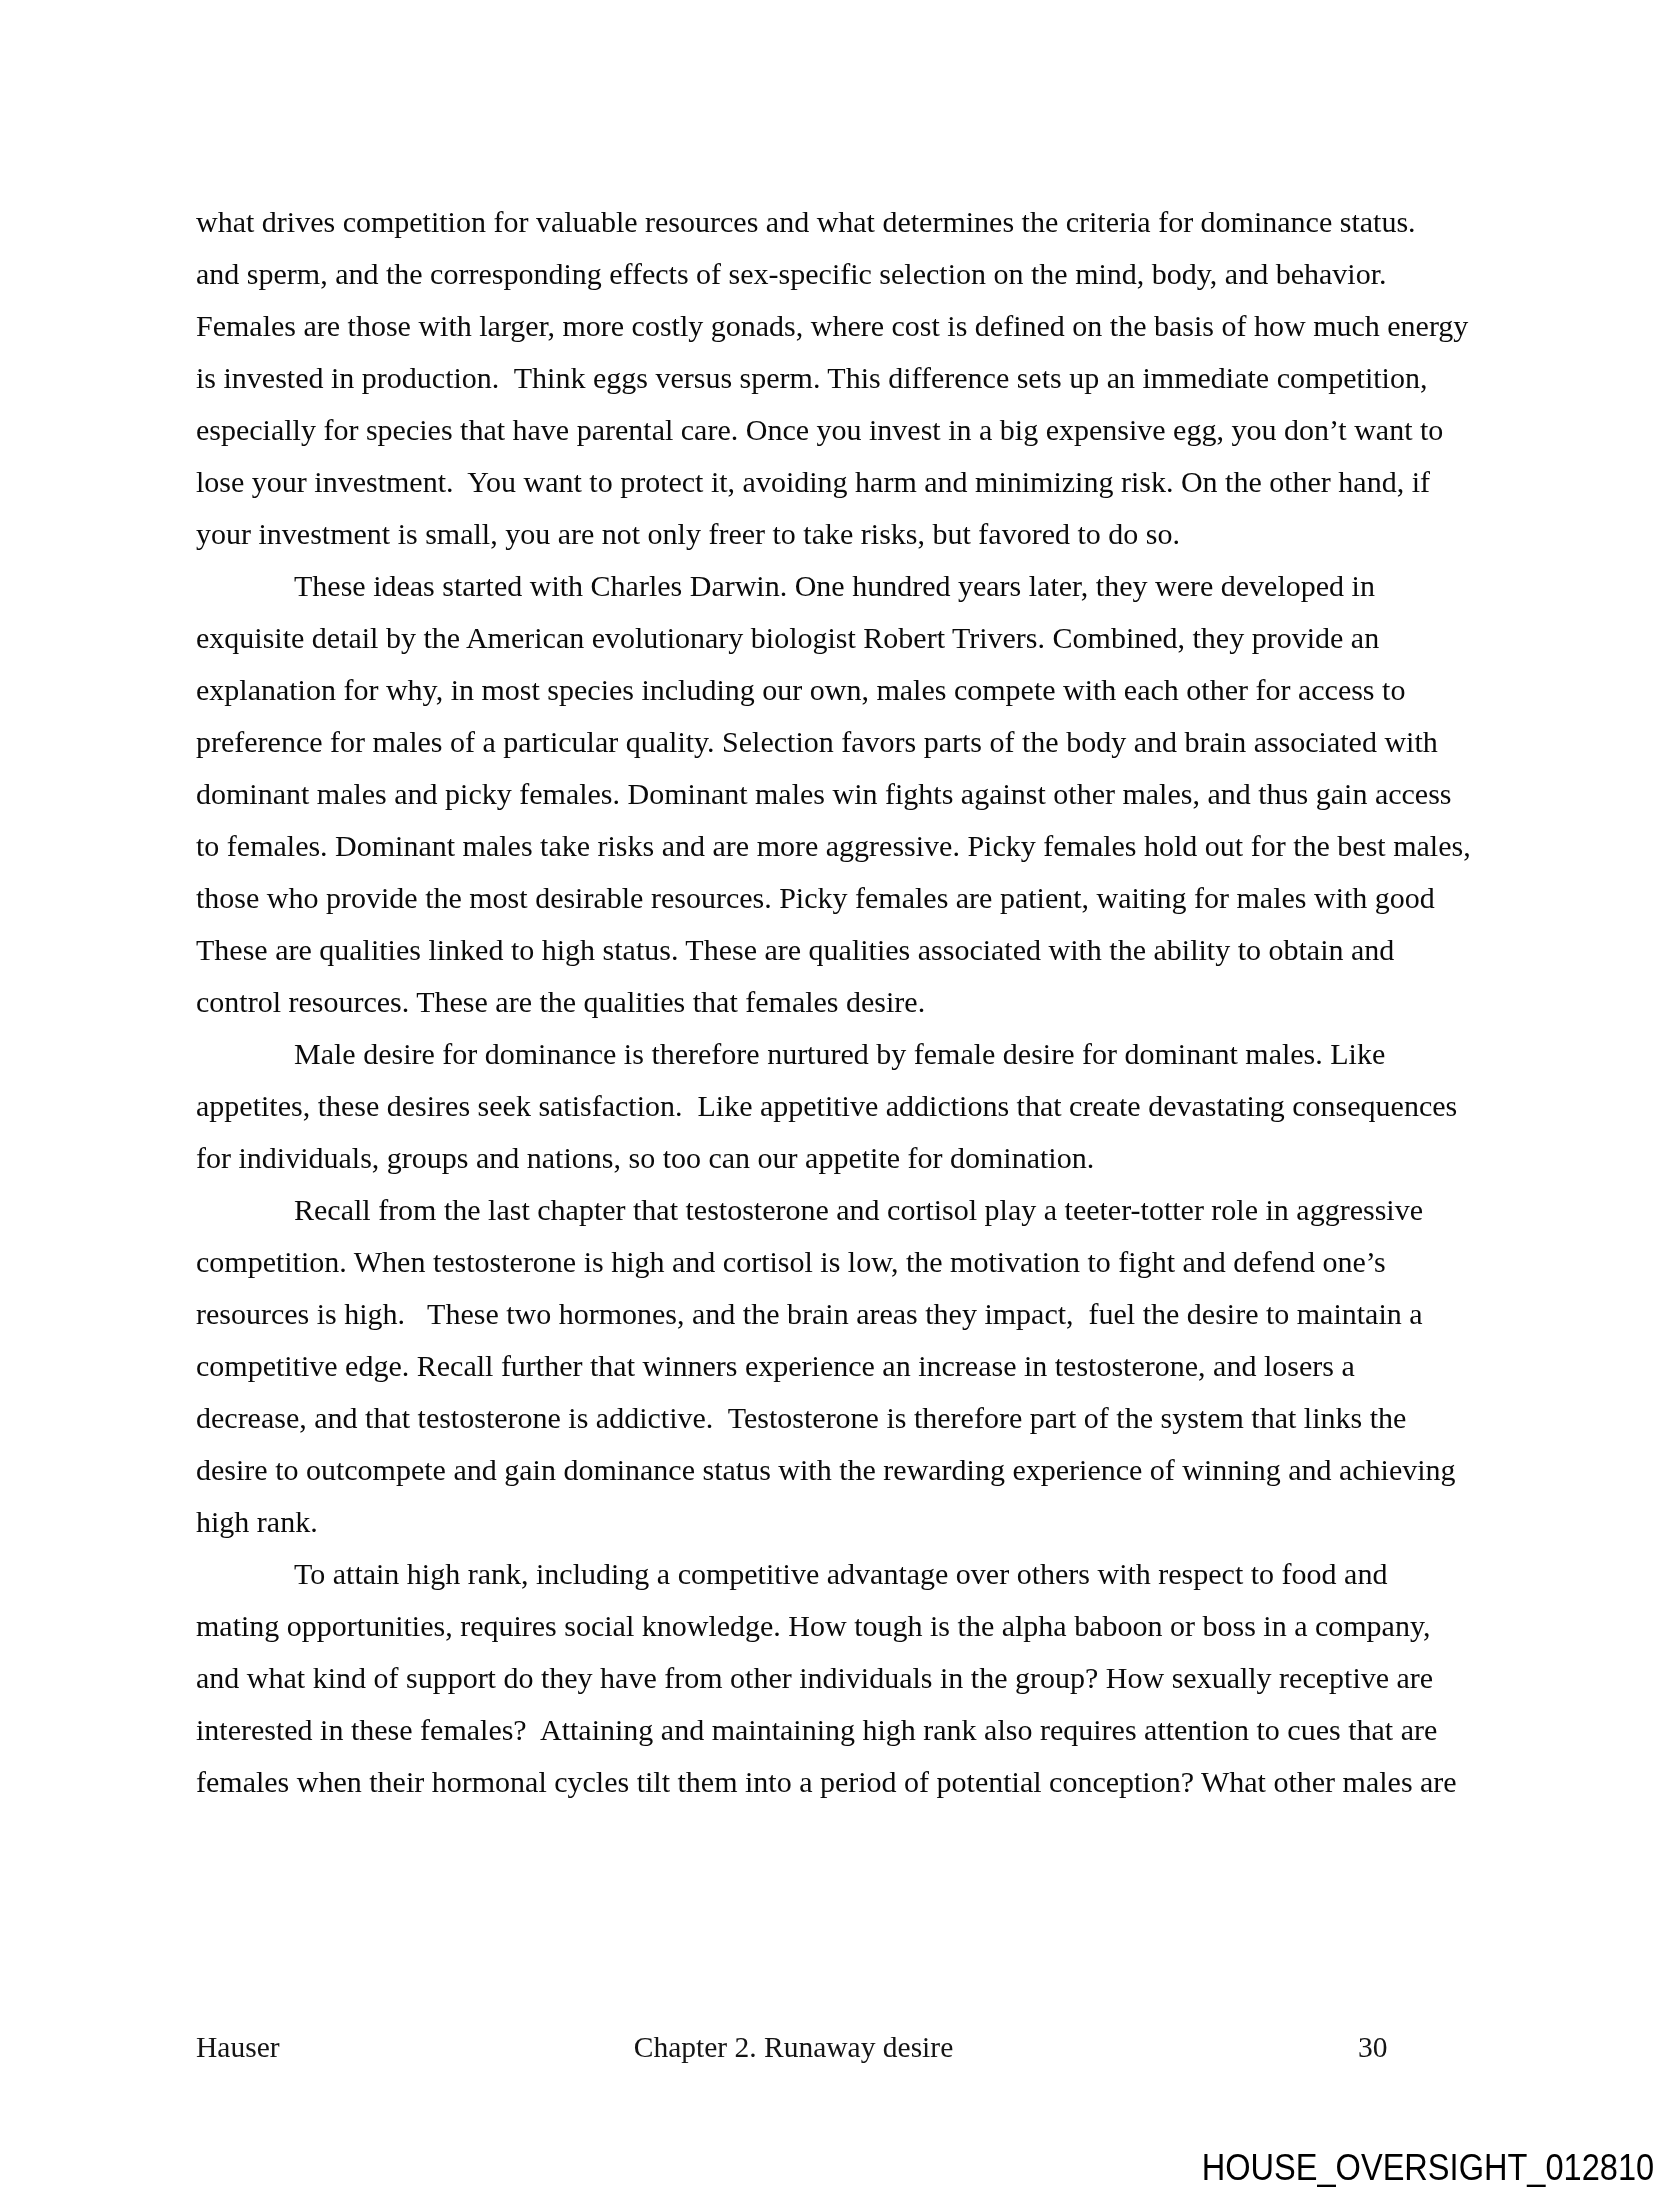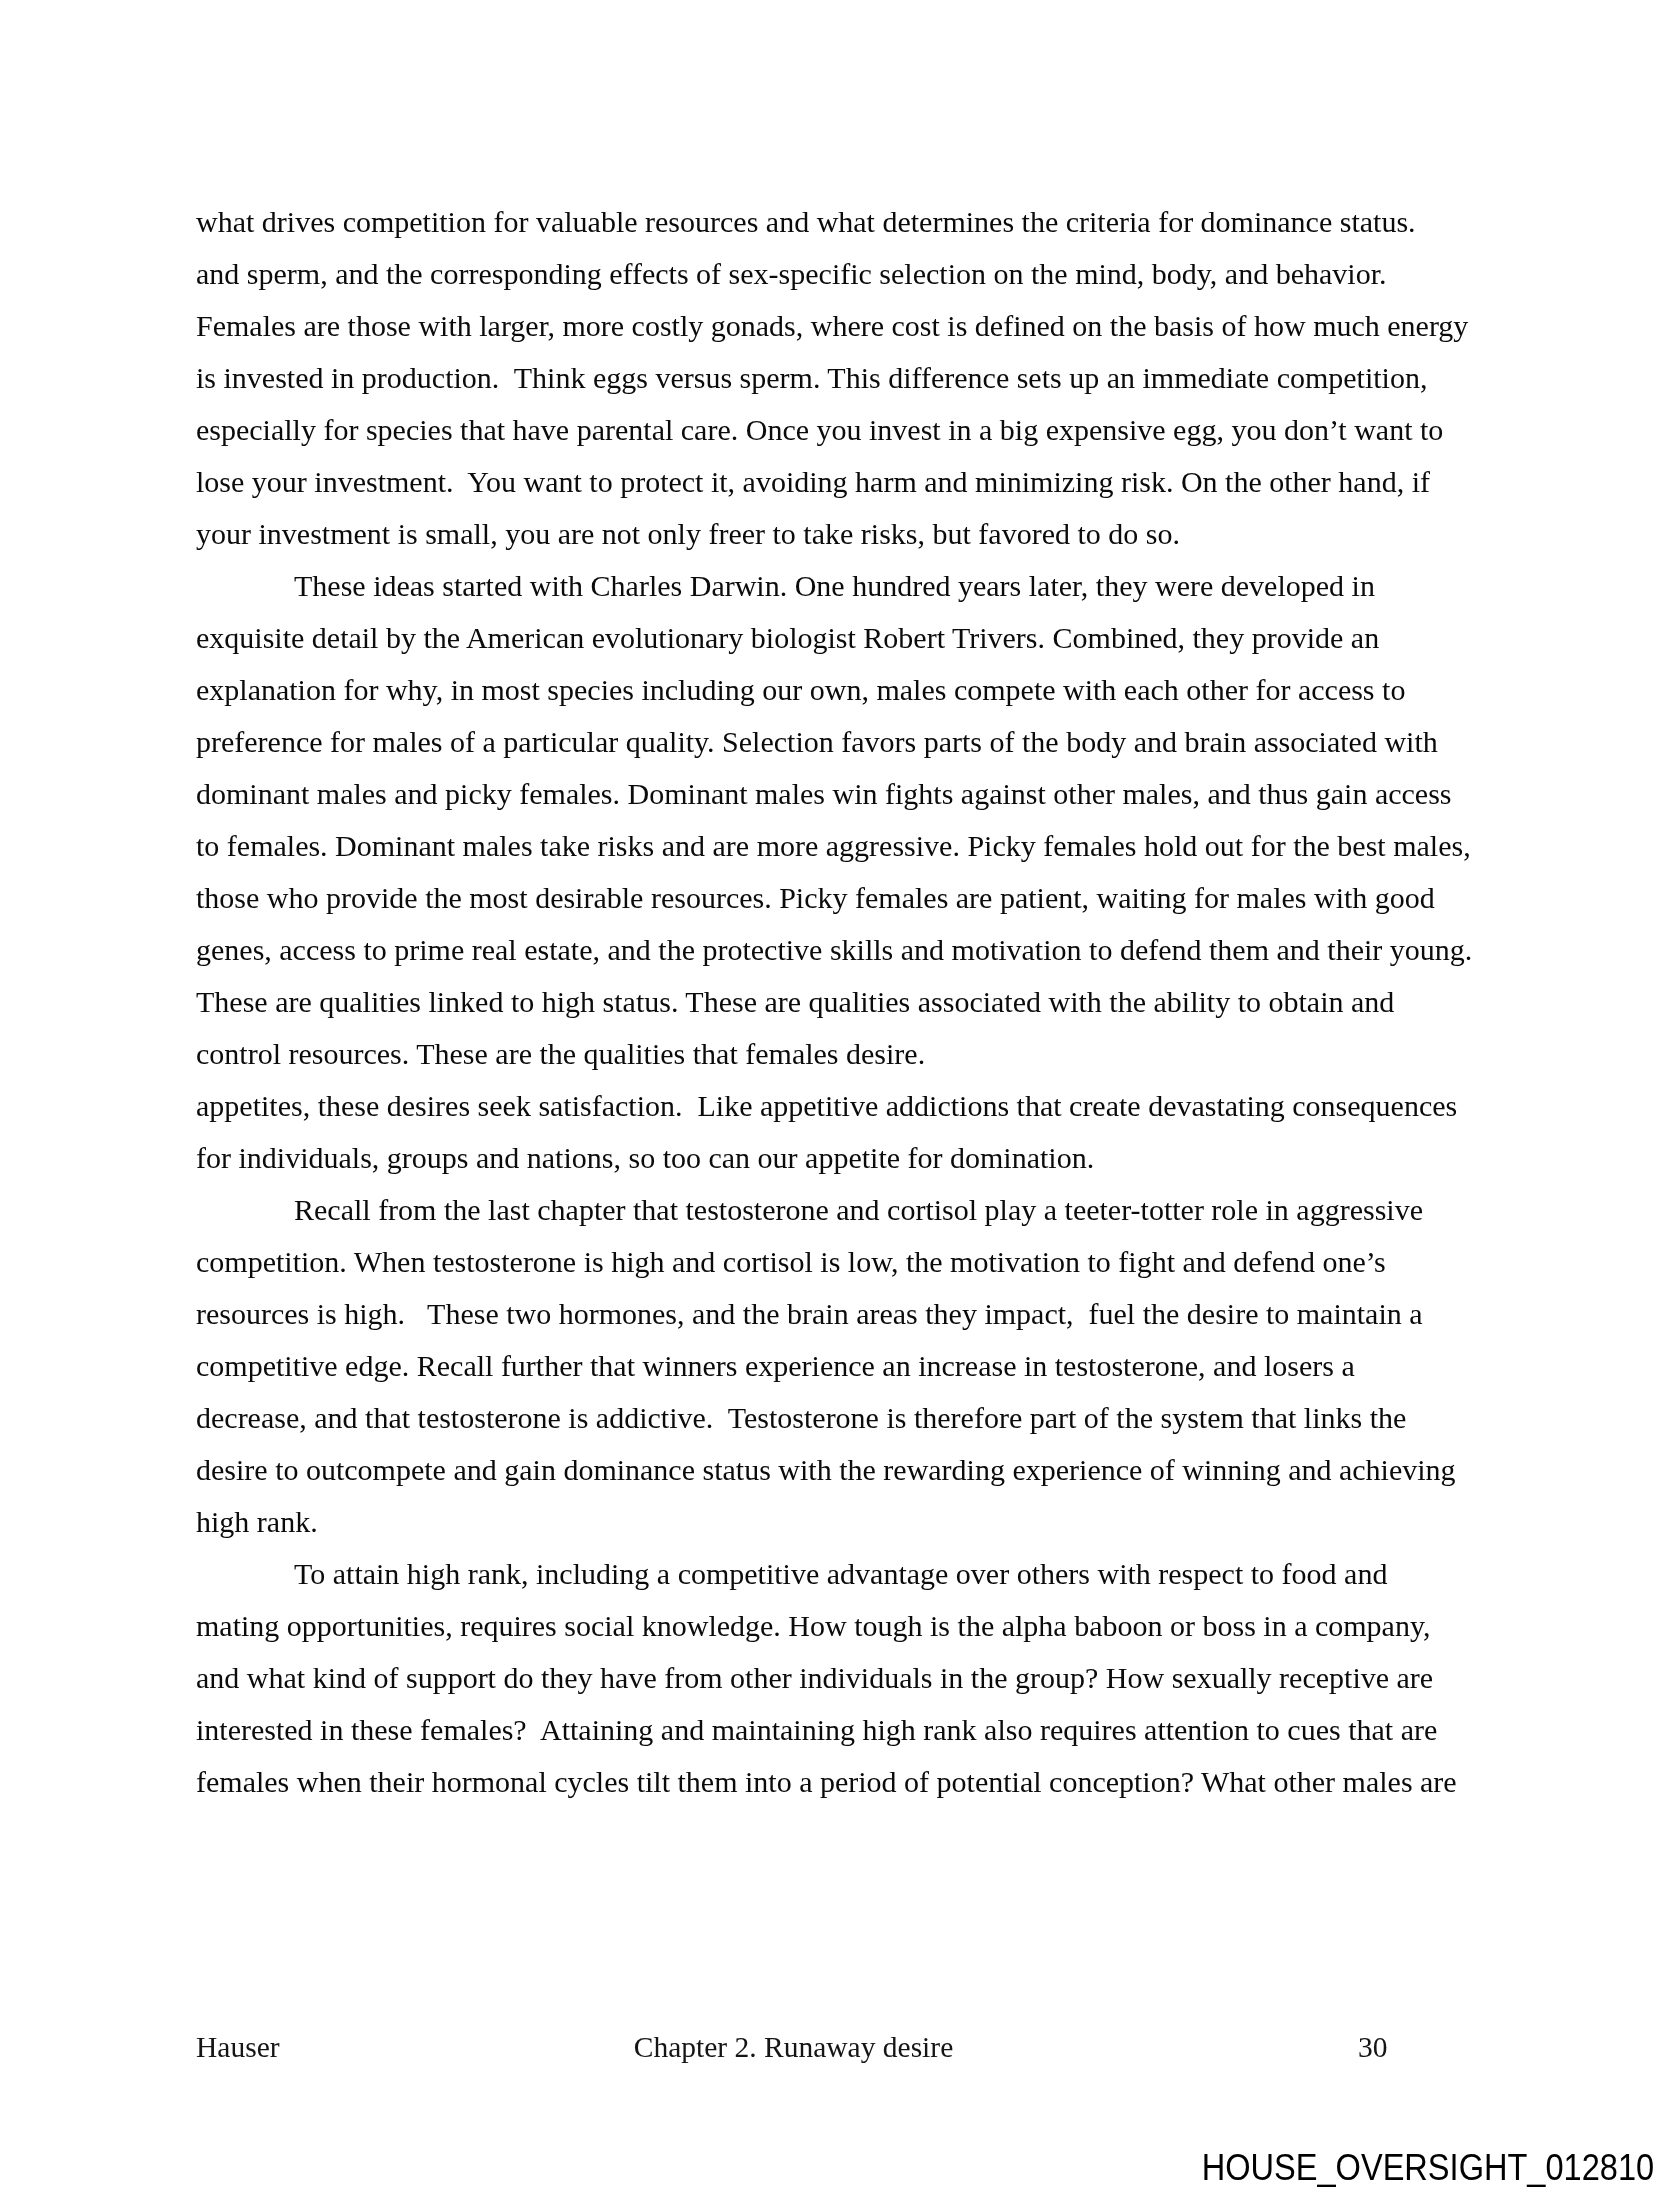--- a/index.html
+++ b/index.html
@@ -75,23 +75,23 @@
       <div class="text-line">especially for species that have parental care. Once you invest in a big expensive egg, you don’t want to</div>
       <div class="text-line">lose your investment.  You want to protect it, avoiding harm and minimizing risk. On the other hand, if</div>
       <div class="text-line">your investment is small, you are not only freer to take risks, but favored to do so.</div>
       <div class="text-line first-line">These ideas started with Charles Darwin. One hundred years later, they were developed in</div>
       <div class="text-line">exquisite detail by the American evolutionary biologist Robert Trivers. Combined, they provide an</div>
       <div class="text-line">explanation for why, in most species including our own, males compete with each other for access to</div>
       <div class="text-line">preference for males of a particular quality. Selection favors parts of the body and brain associated with</div>
       <div class="text-line">dominant males and picky females. Dominant males win fights against other males, and thus gain access</div>
       <div class="text-line">to females. Dominant males take risks and are more aggressive. Picky females hold out for the best males,</div>
       <div class="text-line">those who provide the most desirable resources. Picky females are patient, waiting for males with good</div>
-      <div class="text-line">genes, access to prime real estate, and the protective skills and motivation to defend them and their young.</div>
       <div class="text-line">These are qualities linked to high status. These are qualities associated with the ability to obtain and</div>
       <div class="text-line">control resources. These are the qualities that females desire.</div>
+      <div class="text-line first-line">Male desire for dominance is therefore nurtured by female desire for dominant males. Like</div>
       <div class="text-line">appetites, these desires seek satisfaction.  Like appetitive addictions that create devastating consequences</div>
       <div class="text-line">for individuals, groups and nations, so too can our appetite for domination.</div>
       <div class="text-line first-line">Recall from the last chapter that testosterone and cortisol play a teeter-totter role in aggressive</div>
       <div class="text-line">competition. When testosterone is high and cortisol is low, the motivation to fight and defend one’s</div>
       <div class="text-line">resources is high.   These two hormones, and the brain areas they impact,  fuel the desire to maintain a</div>
       <div class="text-line">competitive edge. Recall further that winners experience an increase in testosterone, and losers a</div>
       <div class="text-line">decrease, and that testosterone is addictive.  Testosterone is therefore part of the system that links the</div>
       <div class="text-line">desire to outcompete and gain dominance status with the rewarding experience of winning and achieving</div>
       <div class="text-line">high rank.</div>
       <div class="text-line first-line">To attain high rank, including a competitive advantage over others with respect to food and</div>

